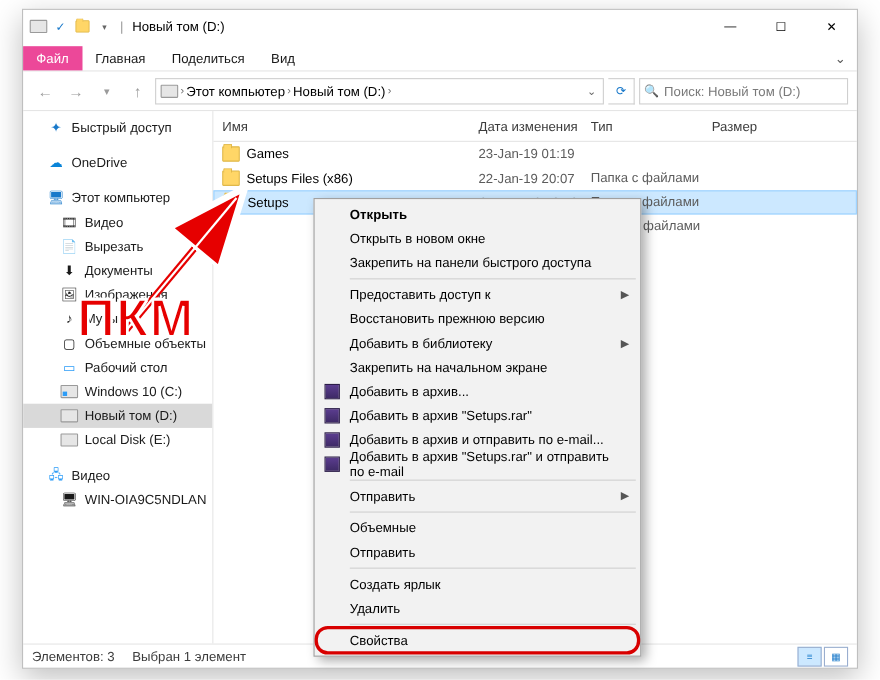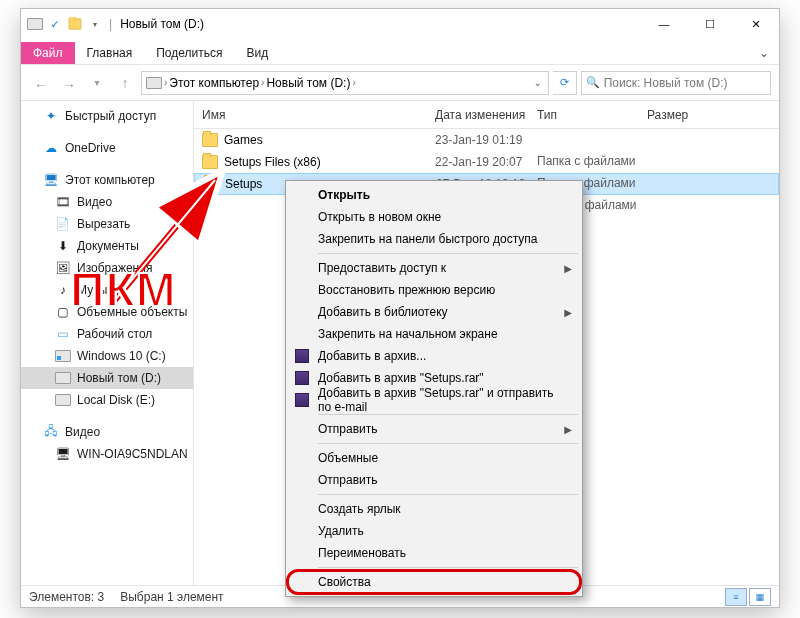--- a/index.html
+++ b/index.html
@@ -291,34 +291,39 @@
   <div class="mi">
       <span class="mic">
         <span class="rar-ic"></span>
       </span>
       <span>Добавить в архив "Setups.rar"</span>
     </div>
   <div class="mi">
       <span class="mic">
         <span class="rar-ic"></span>
       </span>
+      <span>Добавить в архив и отправить по e-mail...</span>
+    </div>
+  <div class="mi">
+      <span class="mic">
+        <span class="rar-ic"></span>
+      </span>
       <span>Добавить в архив "Setups.rar" и отправить по e-mail</span>
     </div>
   <div class="sep"></div>
   <div class="mi">
       <span>Отправить</span>
       <span class="arrow">▶</span>
     </div>
   <div class="sep"></div>
   <div class="mi">Объемные</div>
   <div class="mi">Отправить</div>
   <div class="sep"></div>
   <div class="mi">Создать ярлык</div>
   <div class="mi">Удалить</div>
-  <div class="mi">Переименовать</div>
   <div class="sep"></div>
   <div class="mi highlight">Свойства</div>
 </div>
 
 <svg class="anno-arrow" width="800" height="618">
   <defs>
     <marker id="ah" markerWidth="12" markerHeight="12" refX="10" refY="5" orient="auto">
       <path d="M0,0 L12,5 L0,10 Z" fill="#e60000" stroke="#fff" stroke-width="1"></path>
     </marker>
   </defs>

